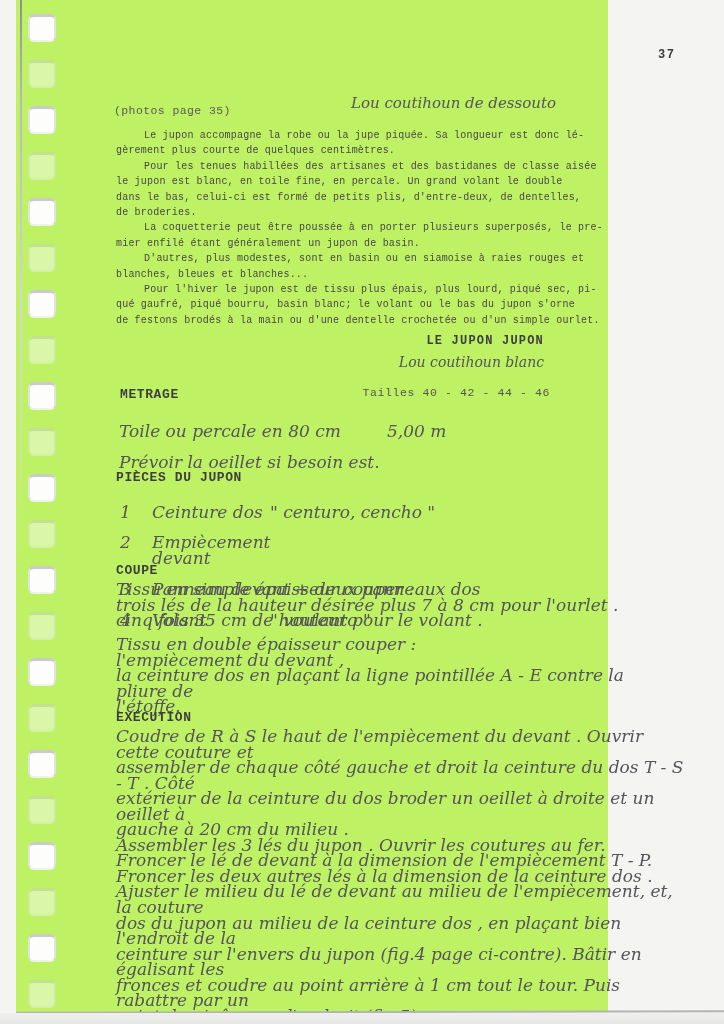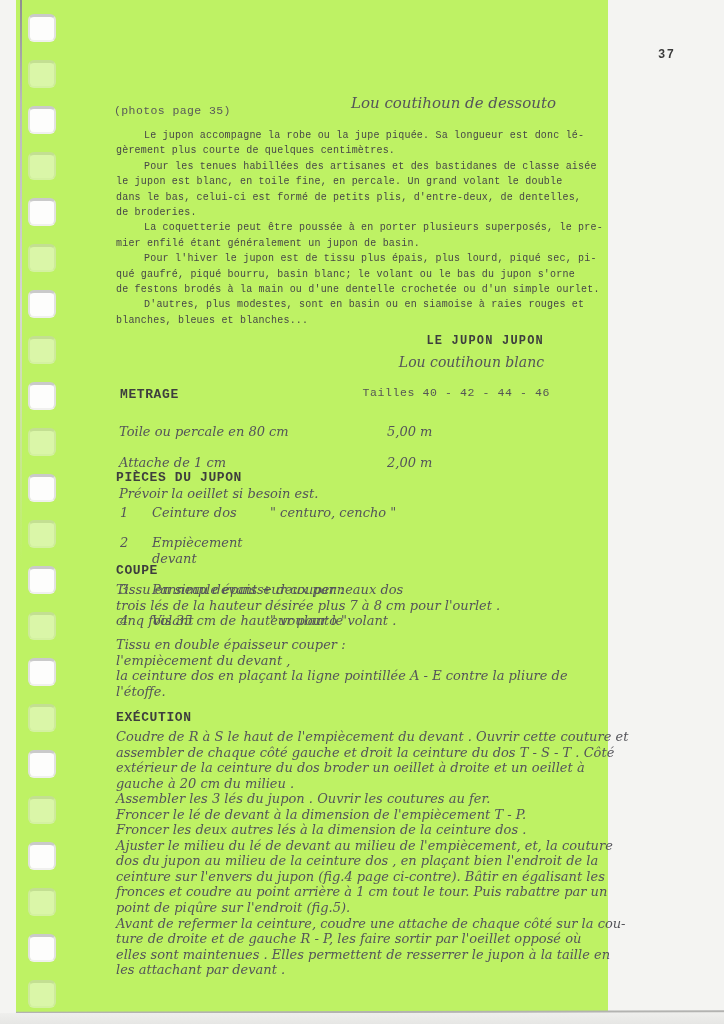--- a/index.html
+++ b/index.html
@@ -33,21 +33,21 @@
     border-top:3px solid #cacaca;border-left:2px solid #e2e2e0;
     border-right:2px solid #e2e2e0;border-bottom:2px solid #f0f0ee;
     background:#fdfdfc;
   }
   .hole:nth-child(even){opacity:.45;}
   
   .tw{color:#474747;font-size:10px;line-height:15.4px;letter-spacing:.2px;}
   .tw-par{white-space:pre-line;text-indent:28px;margin:0;}
   .script{
     font-family:"DejaVu Serif", serif;font-style:italic;color:#54545a;
-    font-size:13px;line-height:15.6px;white-space:pre-line;
+    font-size:17px;line-height:15.6px;white-space:pre-line;
   }
   .heading{
     position:absolute;color:#3e3e3e;font-size:13px;letter-spacing:.6px;
     font-weight:bold;
   }
   .page-number{position:absolute;left:642px;top:48px;font-size:12px;font-weight:bold;color:#3c3c3c;letter-spacing:1.5px;}
   .title{
     position:absolute;left:0;top:74px;width:724px;text-align:center;
     color:#4a4a4a;font-size:13.5px;letter-spacing:6px;font-weight:bold;
   }
@@ -107,40 +107,36 @@
 
   <div class="intro tw">
     <p class="tw-par">Le jupon accompagne la robe ou la jupe piquée.  Sa longueur est donc lé-
 gèrement plus courte de quelques centimètres.</p>
     <p class="tw-par">Pour les tenues habillées des artisanes et des bastidanes de classe aisée
 le jupon est blanc, en toile fine, en percale.  Un grand volant le double
 dans le bas, celui-ci est formé de petits plis, d'entre-deux, de dentelles,
 de broderies.</p>
     <p class="tw-par">La coquetterie peut être poussée à en porter plusieurs superposés, le pre-
 mier enfilé étant généralement un jupon de basin.</p>
+    <p class="tw-par">D'autres, plus modestes, sont en basin ou en siamoise à raies rouges  et
+blanches, bleues et blanches...</p>
     <p class="tw-par">Pour l'hiver le jupon est de tissu plus épais, plus lourd, piqué sec, pi-
 qué gaufré, piqué bourru, basin blanc; le volant ou le bas du jupon s'orne
 de festons brodés à la main ou d'une dentelle crochetée ou d'un simple ourlet.</p>
-    <p class="tw-par">D'autres, plus modestes, sont en basin ou en siamoise à raies rouges  et
-blanches, bleues et blanches...</p>
   </div>
 
   <div class="jb-title">LE JUPON JUPON</div>
   <div class="jb-sub script">Lou coutihoun blanc</div>
   <div class="tailles">Tailles 40 - 42 - 44 - 46</div>
 
   <div class="heading" style="left:104px;top:387px">METRAGE</div>
   <div class="metrage-rows script">
     <div class="m-row">
       <span class="m-item">Toile ou percale en 80 cm</span>
       <span>5,00 m</span>
-    </div>
-    <div class="m-row">
-      <span class="m-item">Attache de 1 cm</span>
-      <span>2,00 m</span>
     </div>
     <div class="m-row">Prévoir la oeillet si besoin est.</div>
   </div>
 
   <div class="heading" style="left:100px;top:470px">PIÈCES DU JUPON</div>
   <div class="pieces script">
     <div class="p-row">
       <span class="p-num">1</span>
       <span class="p-name">Ceinture dos</span>
       <span>" centuro, cencho "</span>

